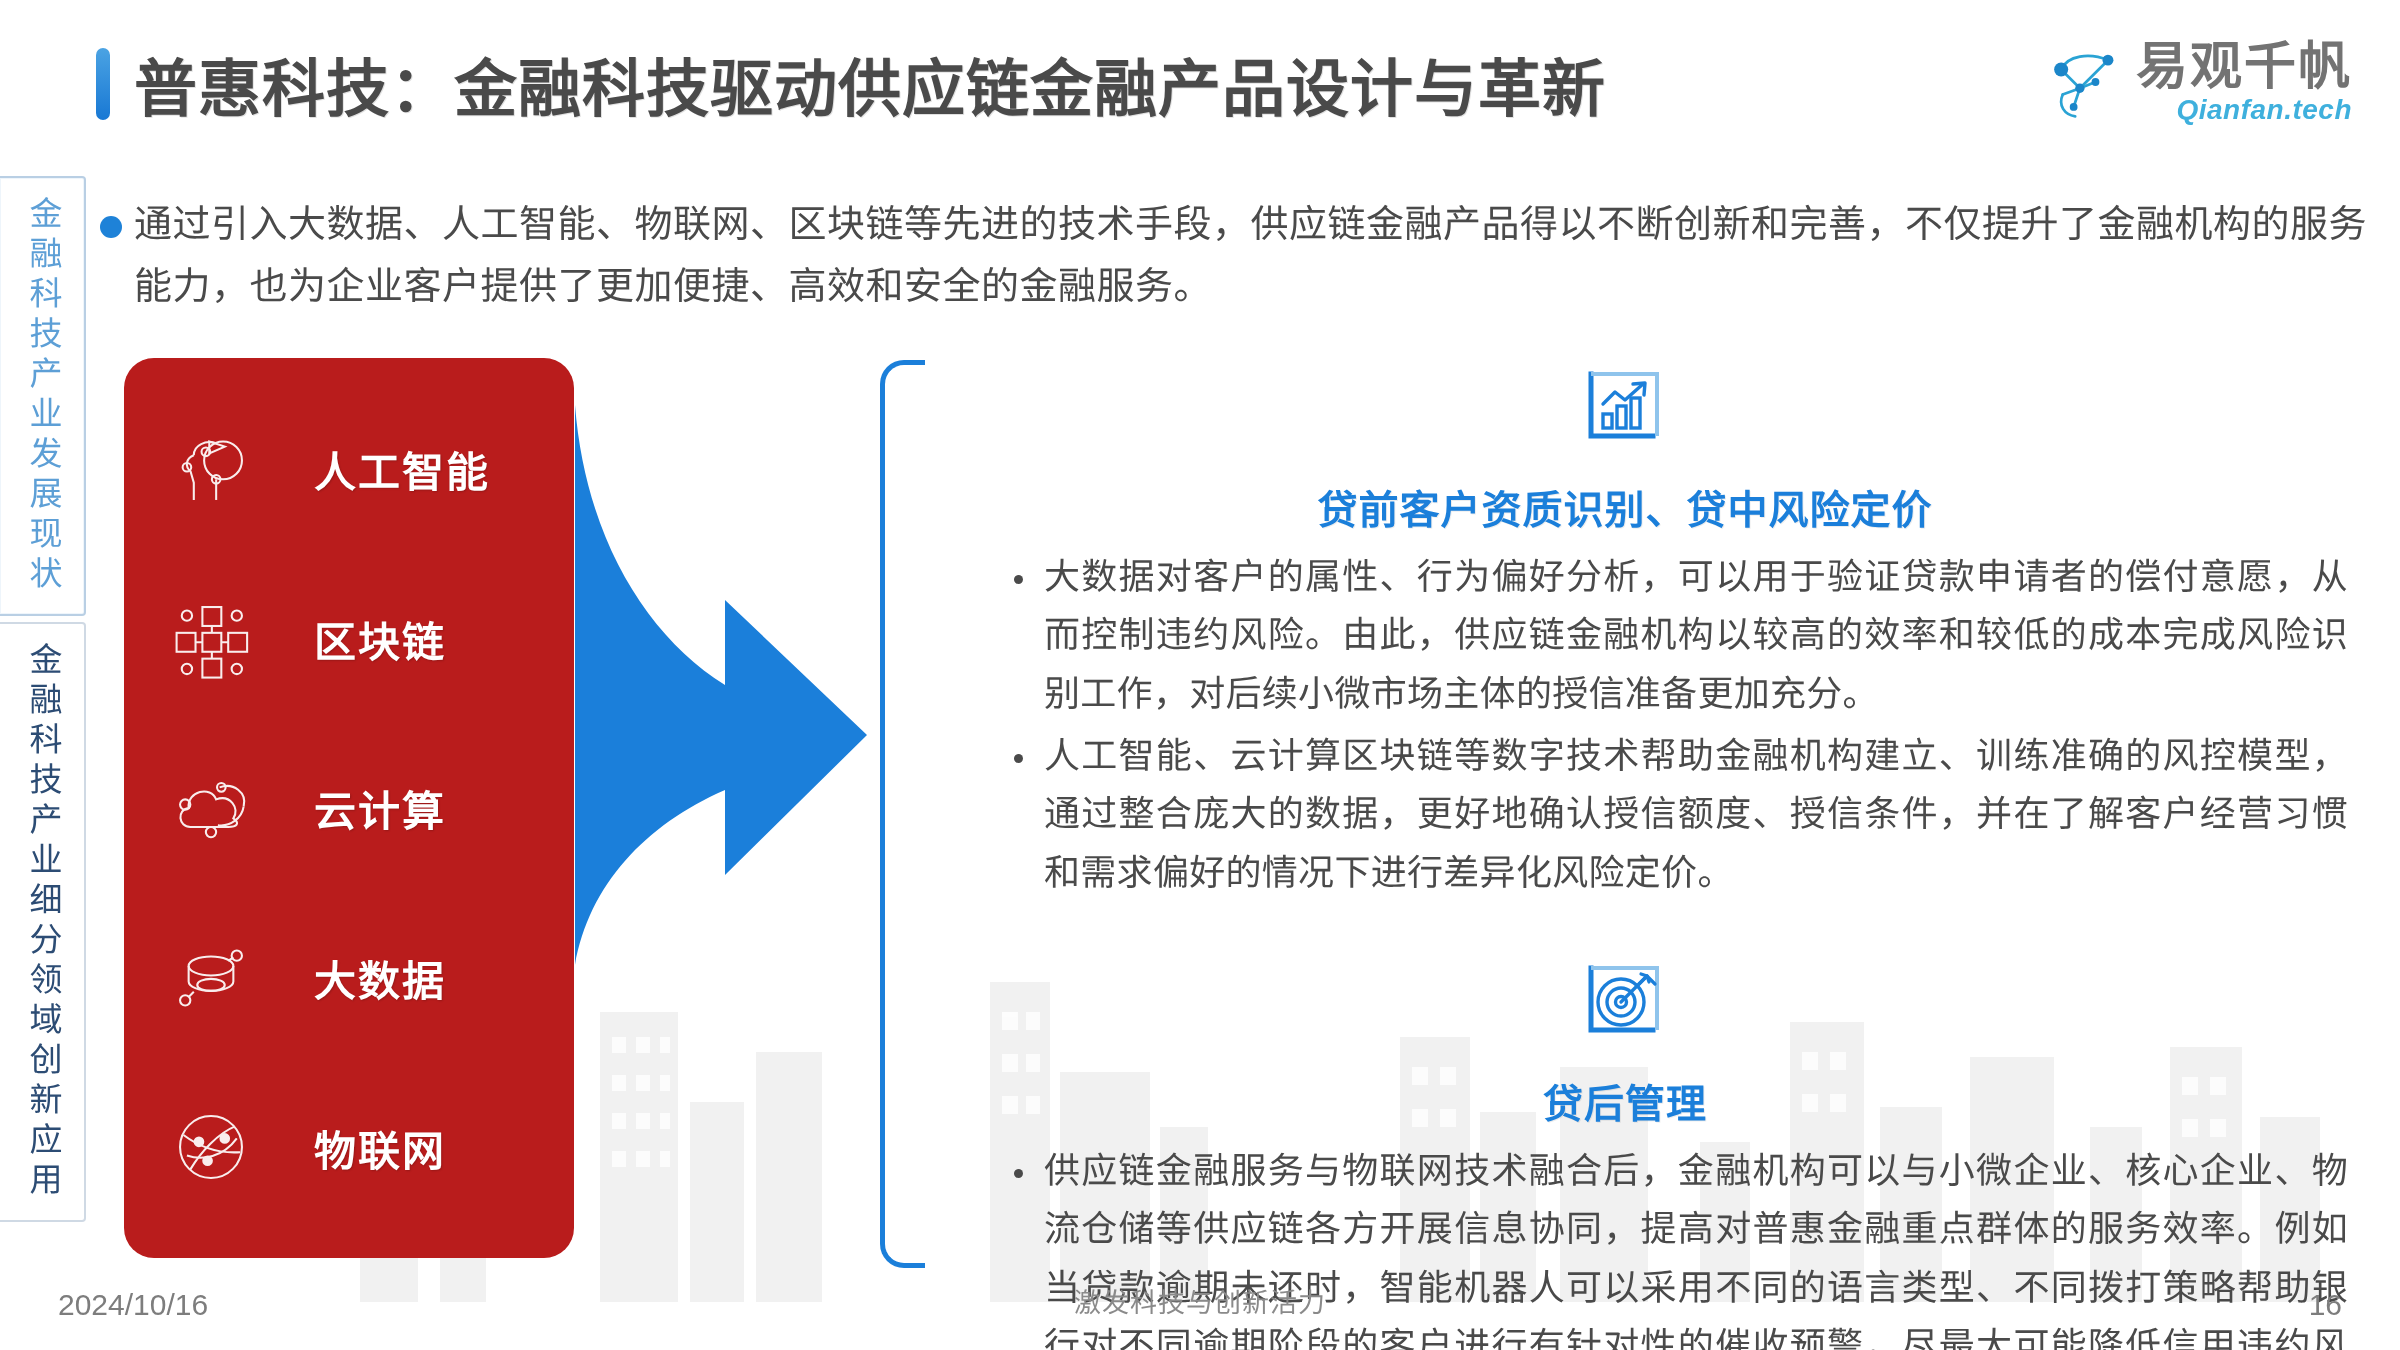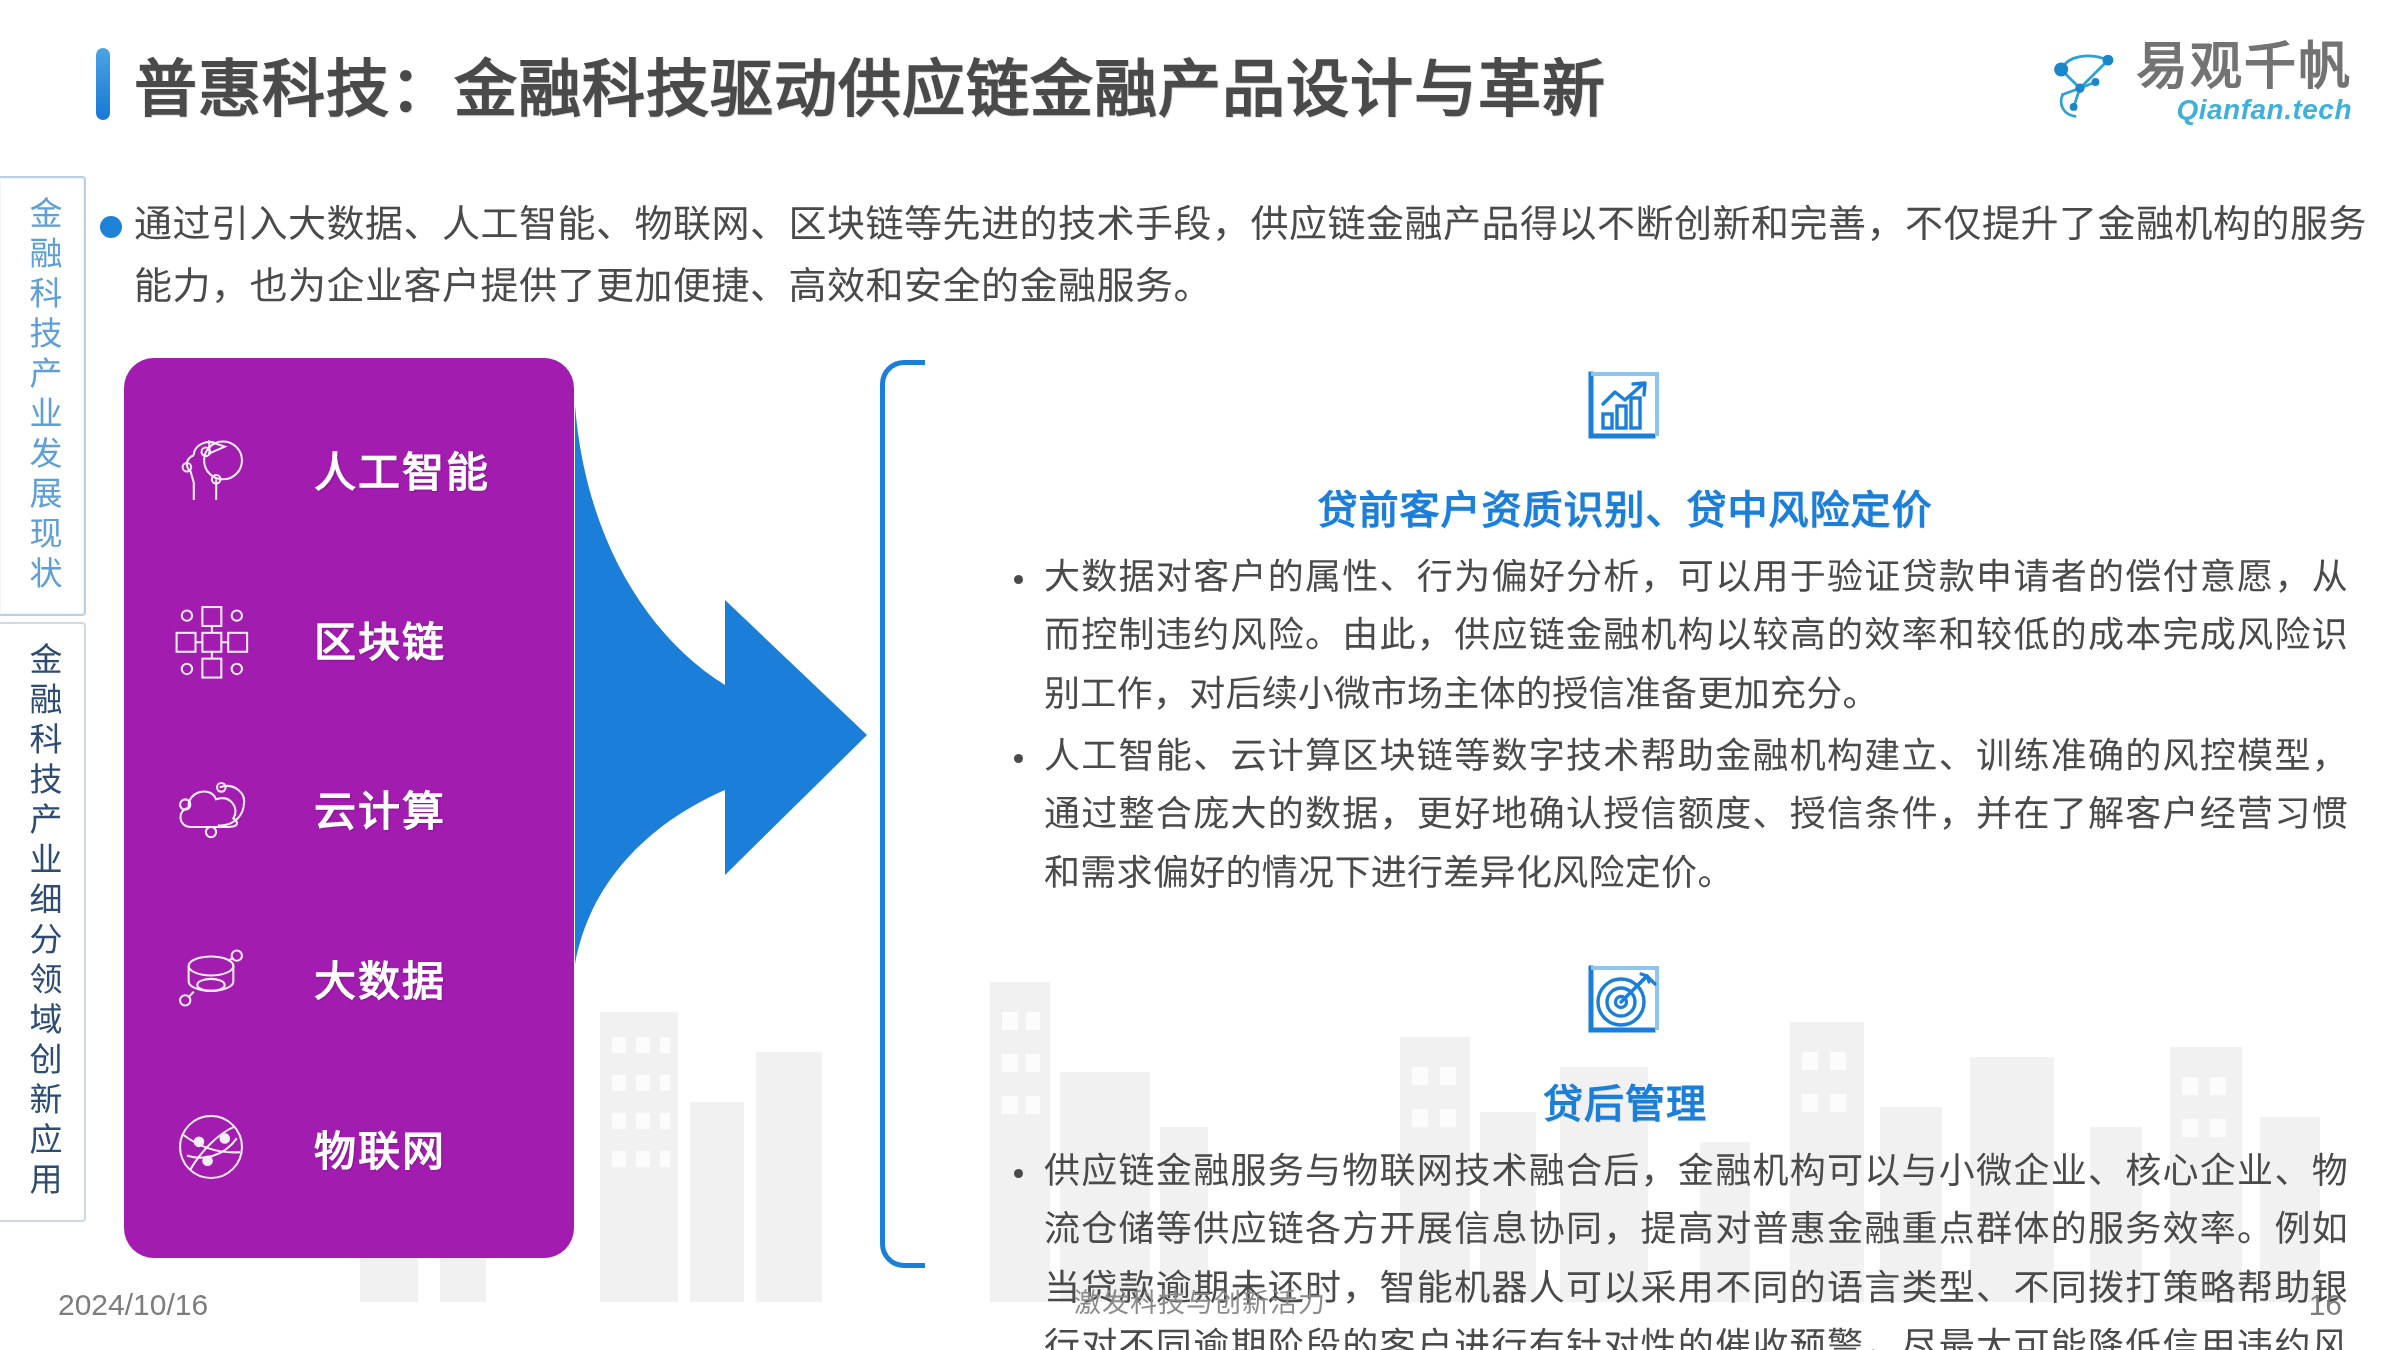--- a/index.html
+++ b/index.html
@@ -141,21 +141,21 @@
     letter-spacing: .5px;
   }
 
   
   .tech-panel {
     position: absolute;
     left: 124px;
     top: 358px;
     width: 450px;
     height: 900px;
-    background: #a21caf;
+    background: #b91c1c;
     border-radius: 30px;
     z-index: 3;
     display: flex;
     flex-direction: column;
     justify-content: space-around;
     padding: 26px 0;
     box-sizing: border-box;
   }
   .tech-item {
     display: flex;

